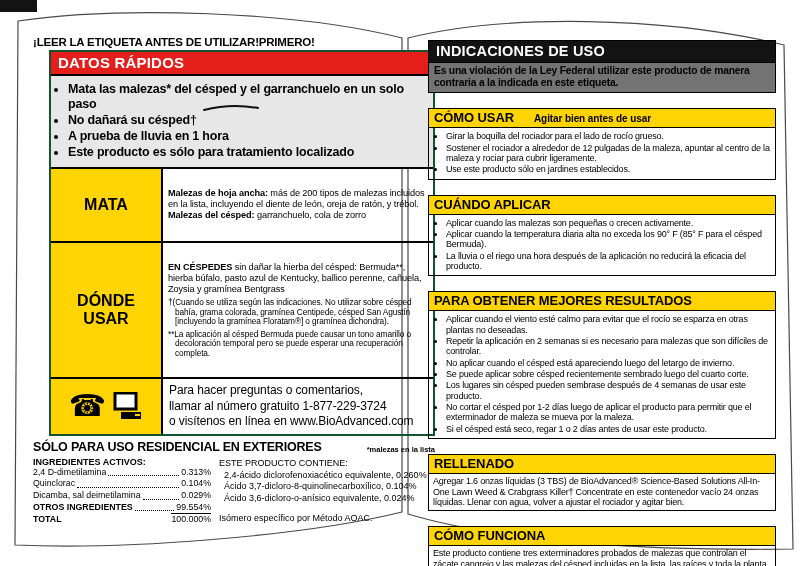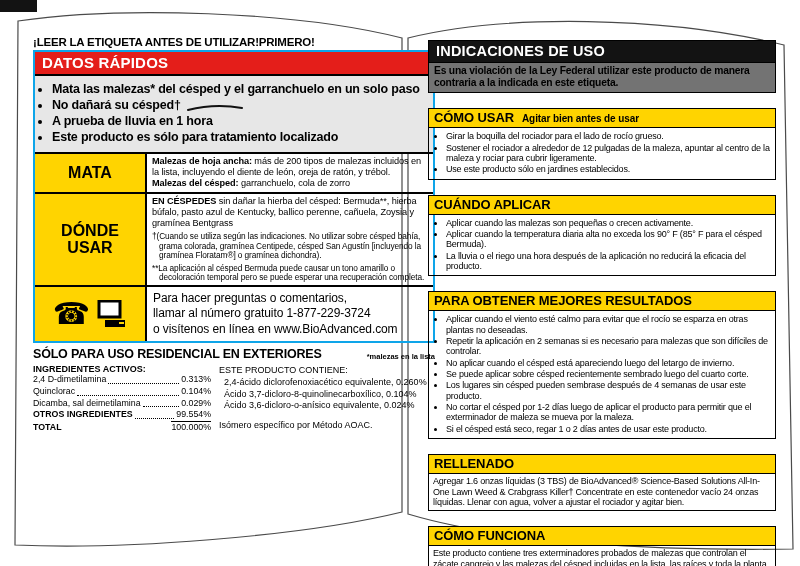--- a/index.html
+++ b/index.html
@@ -3,34 +3,34 @@
 <meta charset="utf-8">
 <style>
   html,body{margin:0;padding:0;background:#fff;}
   body{width:800px;height:566px;position:relative;overflow:hidden;
        font-family:"Liberation Sans",sans-serif;color:#000;}
   #outlines{position:absolute;top:0;left:0;z-index:0;}
   .page{position:absolute;z-index:1;}
   
   #left-page{left:33px;top:36px;width:402px;}
   .read-first{font-weight:bold;font-size:11.5px;letter-spacing:-.2px;margin-bottom:2px;}
-  .lp-table{border:2px solid #0ea5e9;}
+  .lp-table{border:2px solid #14532d;margin-left:16px;}
   .redbar{background:#e41e1a;color:#fff;font-weight:bold;font-size:15px;
           padding:2px 7px 3px;border-bottom:2px solid #000;letter-spacing:.2px;}
   .facts{background:#e7e7e7;padding:5px 4px 6px 2px;position:relative;border-bottom:2px solid #000;}
   .facts ul{margin:0;padding-left:15px;}
   .facts li{font-weight:bold;font-size:12.5px;line-height:1.2;letter-spacing:-.2px;margin:1px 0;}
   .penmark{position:absolute;left:150px;top:27px;}
   .lp-row{display:flex;}
   .lp-row + .lp-row{border-top:2px solid #000;}
   .hd{width:110px;min-width:110px;background:#ffd400;border-right:2px solid #000;
       display:flex;align-items:center;justify-content:center;text-align:center;
       font-weight:bold;font-size:16px;line-height:1.1;}
   .hd .wrapword{display:block;width:72px;margin:auto;}
-  .cell{padding:2px 5px;font-size:9.2px;line-height:1.22;letter-spacing:-.1px;flex:1;}
+  .cell{padding:19px 5px;font-size:9.2px;line-height:1.22;letter-spacing:-.1px;flex:1;}
   .cell b{letter-spacing:-.1px;}
   .note{font-size:8.3px;line-height:1.14;margin-top:3px;padding-left:7px;text-indent:-7px;}
   .contact-cell{font-size:12px;line-height:1.3;padding:4px 6px;}
   .contact-cell span{display:block;}
   .icon-cell{gap:7px;}
   .phone-glyph{font-size:30px;line-height:1;font-family:"DejaVu Sans",sans-serif;}
   .residential{display:flex;justify-content:space-between;align-items:flex-end;margin-top:4px;}
   .residential .big{font-weight:bold;font-size:12.5px;letter-spacing:-.2px;}
   .residential .small{font-size:7.5px;font-weight:bold;}
   .ingredients{display:flex;gap:8px;margin-top:3px;}
@@ -45,21 +45,21 @@
   .contains-col .item{padding-left:5px;}
   .isomer{margin-top:8px;}
   
   #right-page{left:428px;top:40px;width:348px;}
   .sec{border:1.5px solid #000;margin-bottom:15px;}
   .blackbar{background:#131313;color:#fff;font-weight:bold;font-size:14.5px;
             padding:2px 7px 3px;letter-spacing:.2px;}
   .federal{background:#737373;font-weight:bold;font-size:10.3px;line-height:1.18;
            padding:2px 5px 3px;letter-spacing:-.2px;border-top:1.5px solid #000;}
   .sec-h{background:#ffd400;font-weight:bold;font-size:13px;padding:1px 5px 2px;
-         border-bottom:1.5px solid #000;display:flex;align-items:baseline;gap:8px;letter-spacing:-.1px;}
+         border-bottom:1.5px solid #000;display:flex;align-items:baseline;gap:20px;letter-spacing:-.1px;}
   .sec-h .sub{font-size:10px;}
   .sec-h .italic{font-style:italic;}
   .sec-b{padding:2px 4px 3px;font-size:9px;line-height:1.15;letter-spacing:-.2px;}
   .sec-b ul{margin:0;padding-left:13px;}
   .sec-b li{margin:1px 0;}
   .sec-b p{margin:0;}
 </style>
 </head>
 <body>
 

